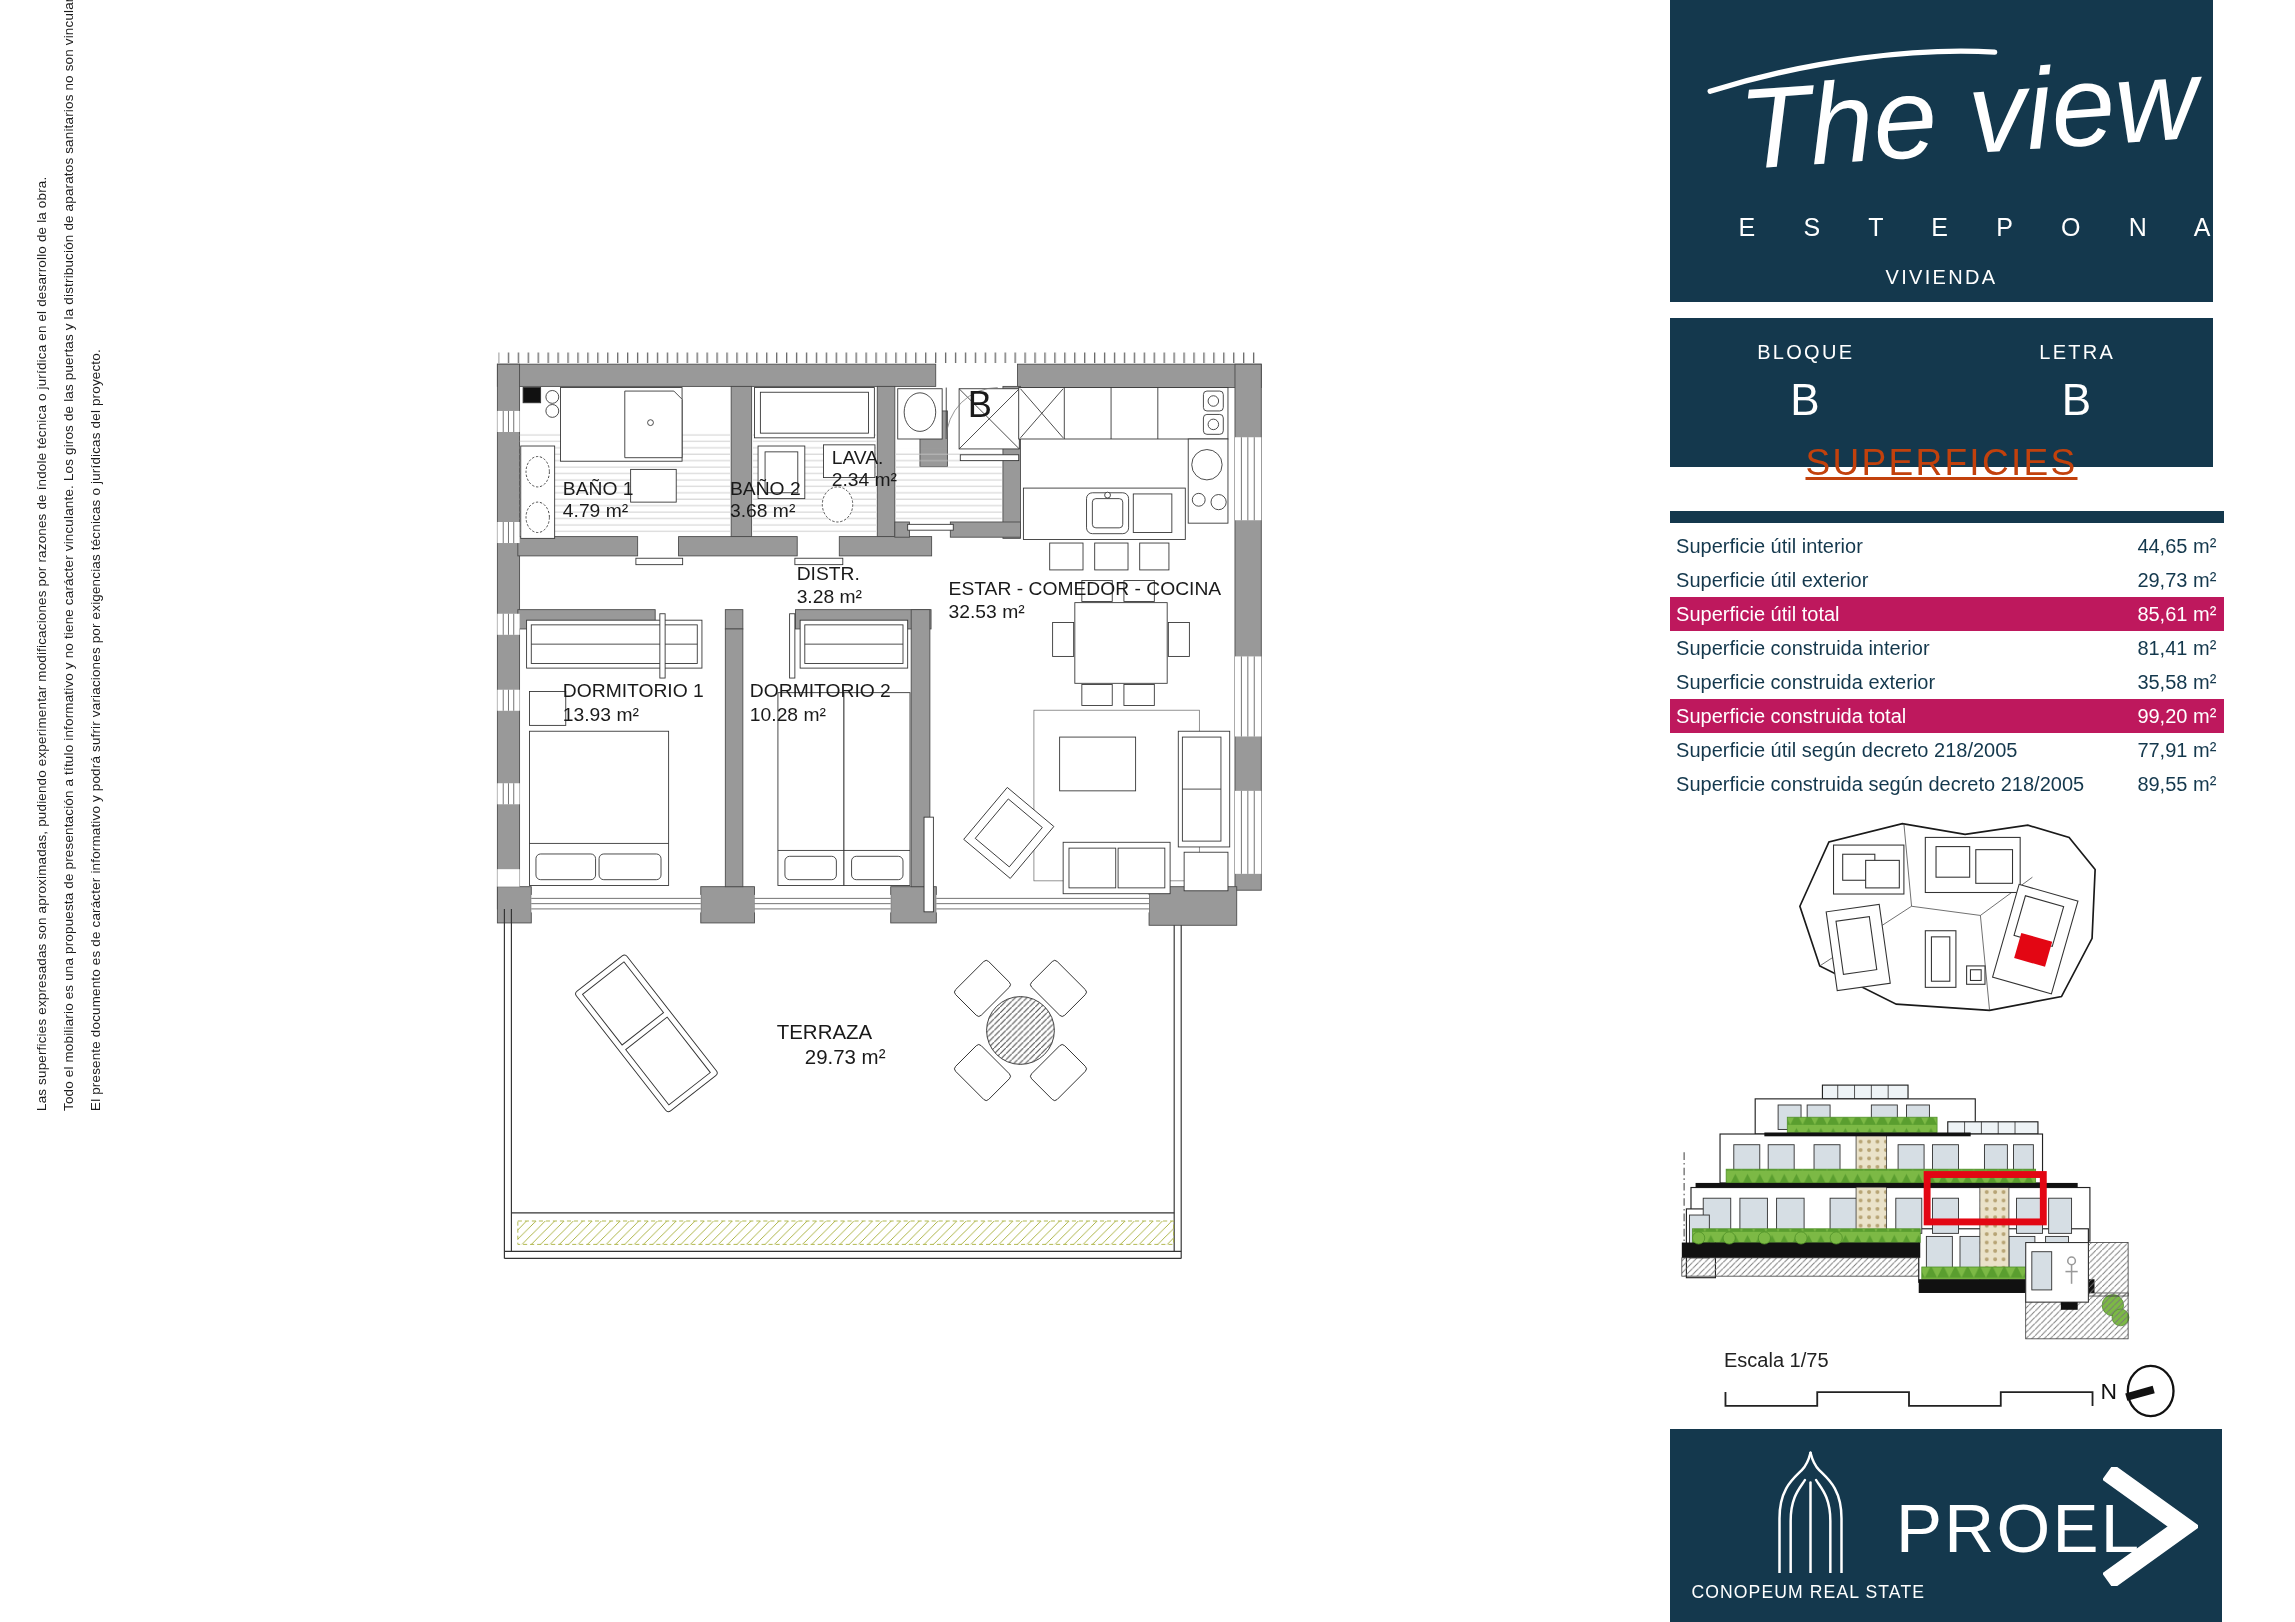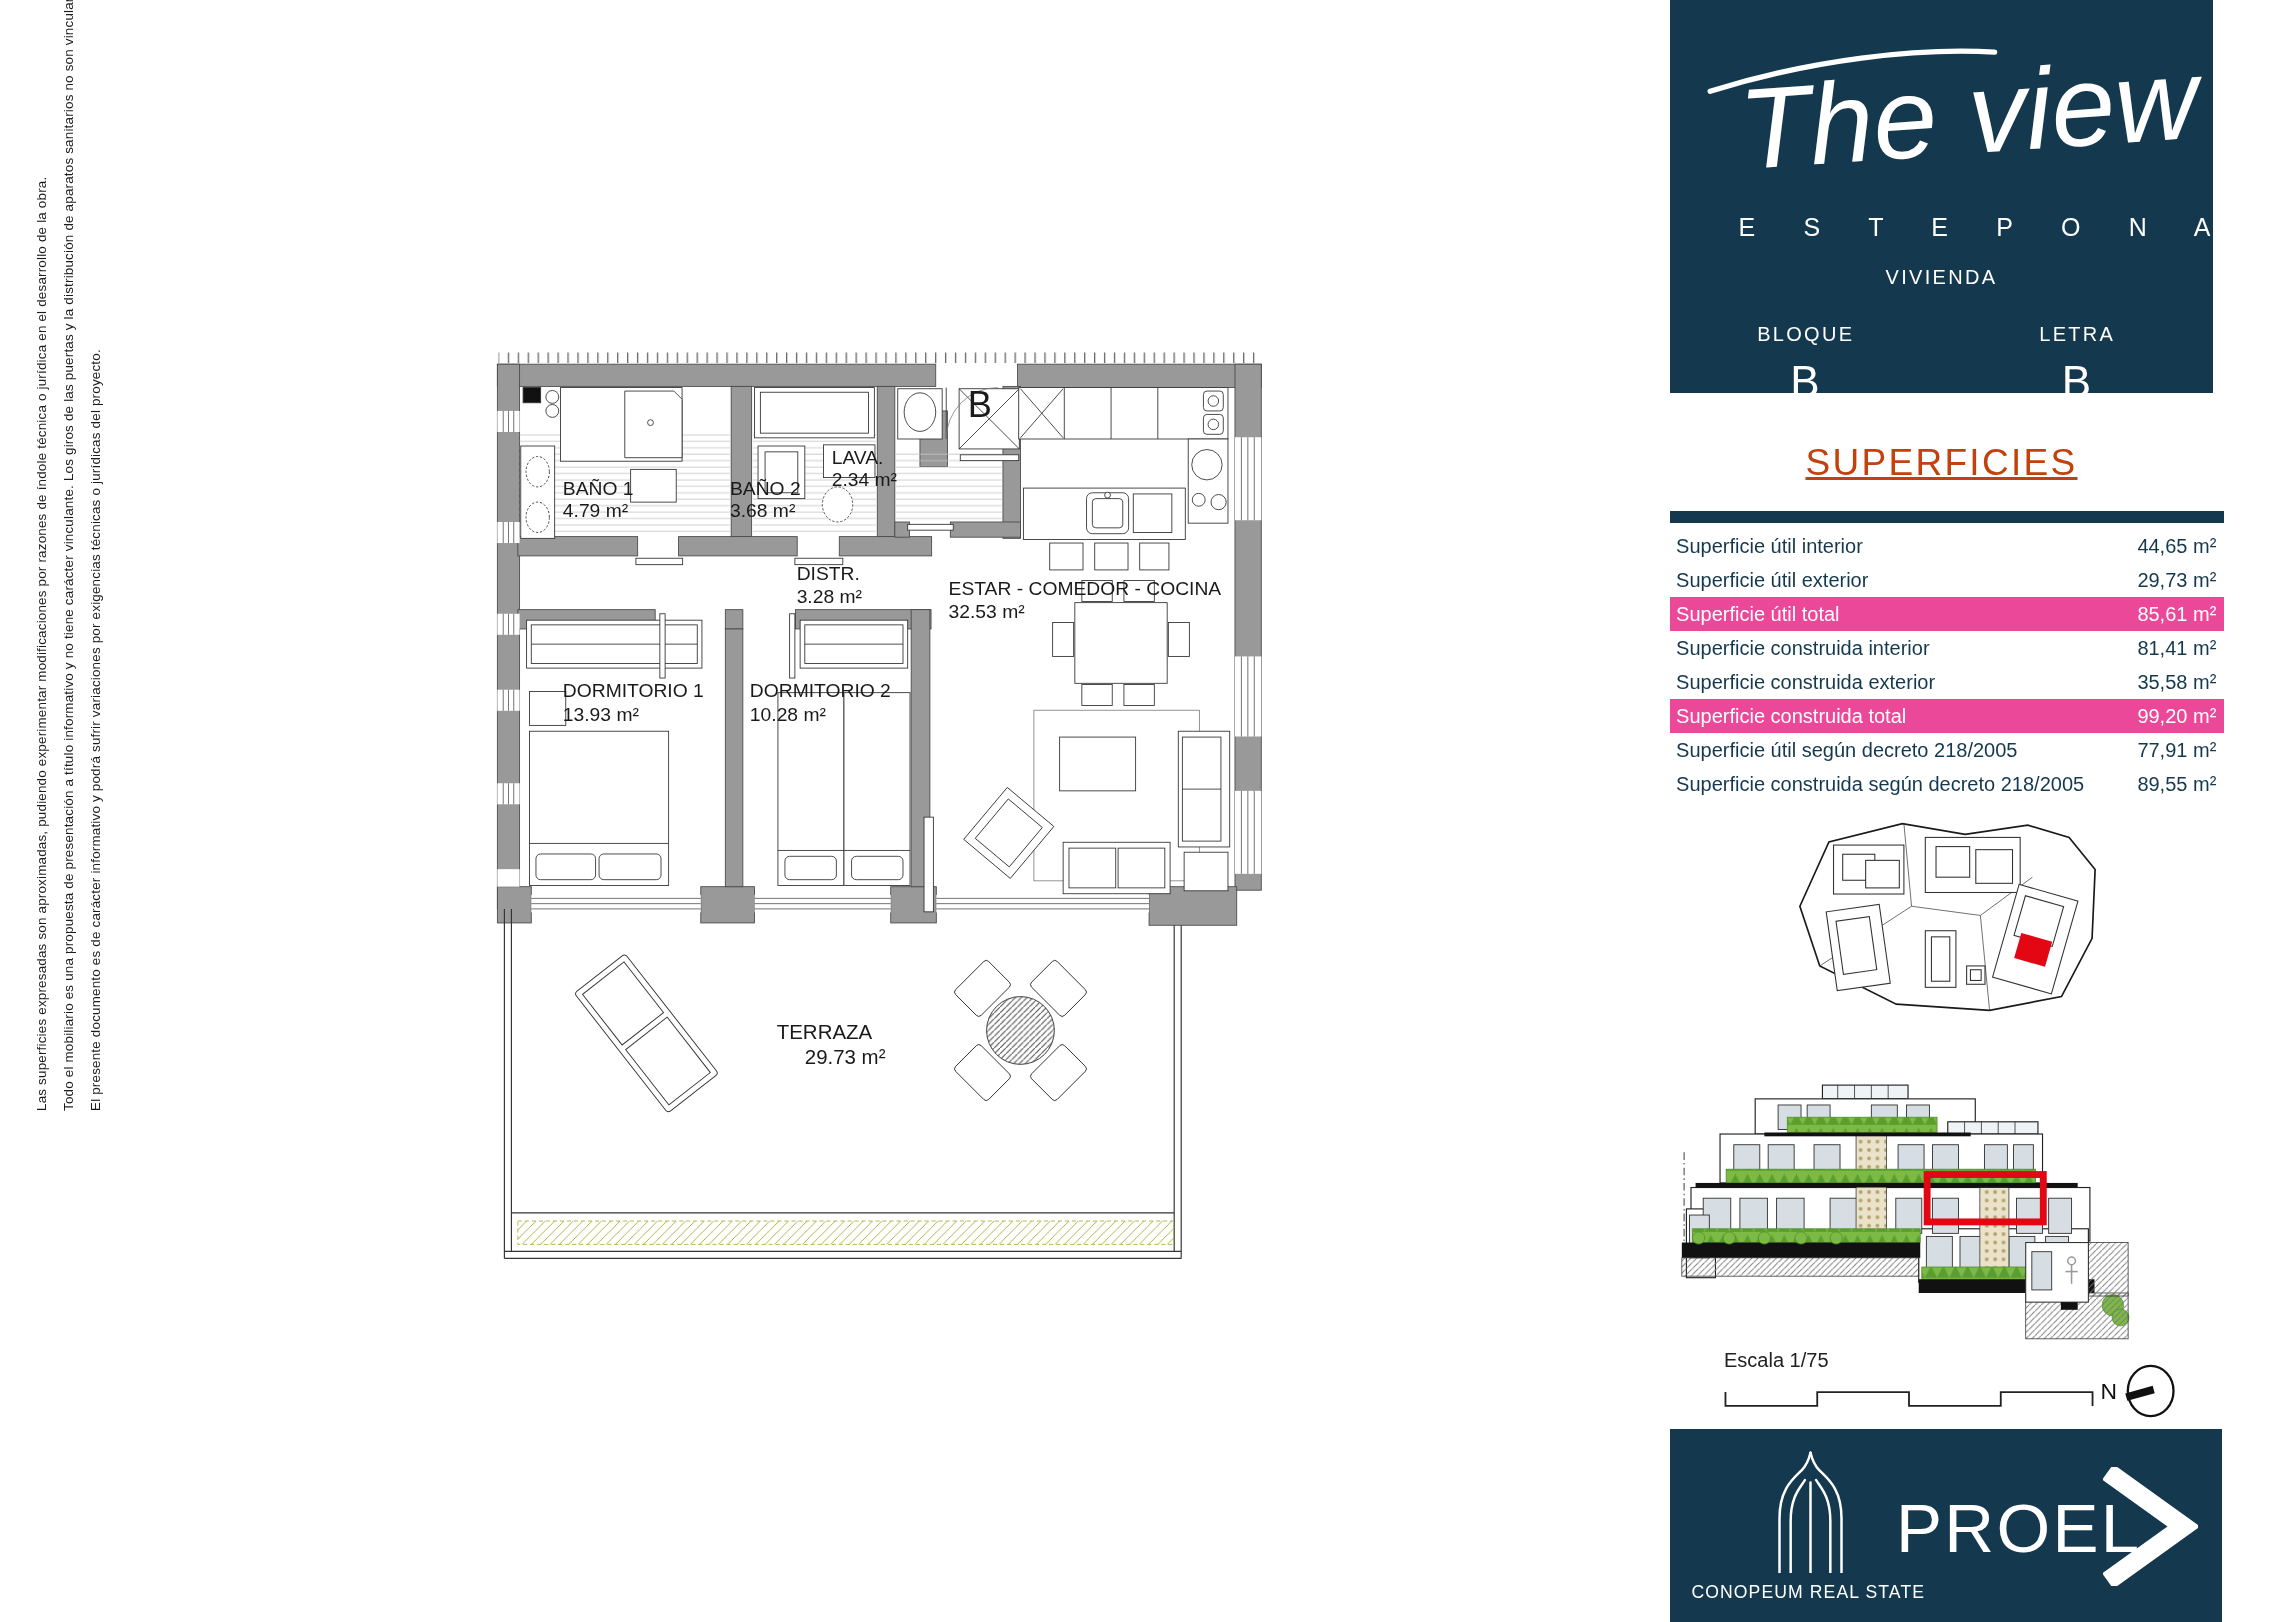--- a/index.html
+++ b/index.html
@@ -10,33 +10,33 @@
   .disclaimer{position:absolute;left:27.5px;top:1111px;width:1071px;
     transform:rotate(-90deg);transform-origin:0 0;
     font-size:13.4px;line-height:27px;color:#1c1c1c;letter-spacing:0.2px;white-space:nowrap;}
   
   .navy{background:#14384d;}
   .hdr{left:1670px;top:0;width:543px;height:302px;color:#fff;text-align:center;}
   .hdr .script-wrap{position:absolute;left:0;top:13.8px;width:543px;height:191px;}
   .hdr .estepona{position:absolute;left:0;top:213px;width:609px;font-size:25px;
      letter-spacing:20.7px;text-indent:20.7px;color:#fff;}
   .hdr .vivienda{position:absolute;left:0;top:266px;width:543px;font-size:20px;letter-spacing:2.3px;color:#fff;}
-  .unitband{left:1670px;top:300px;width:543px;height:93px;color:#fff;display:flex;}
+  .unitband{left:1670px;top:318px;width:543px;height:149px;color:#fff;display:flex;}
   .unitband .col{flex:1;text-align:center;padding-top:23px;}
   .unitband .col.mid{flex:1.9;}
   .unitband .ulabel{font-size:20px;letter-spacing:2.3px;}
   .unitband .uvalue{font-size:44px;margin-top:10.7px;letter-spacing:1.5px;}
   .sup-title{left:1670px;top:442px;width:543px;text-align:center;color:#c2410c;
      font-size:37px;letter-spacing:2.3px;text-decoration:underline;}
   .sup-bar{left:1670px;top:511px;width:554px;height:12.2px;}
   .table{left:1670px;top:529px;width:554px;}
   .t-row{display:flex;align-items:center;height:34px;color:#14384d;font-size:20px;}
   .t-row .t-label{flex:1;padding-left:6.1px;white-space:nowrap;}
   .t-row .t-value{padding-right:7.7px;white-space:nowrap;}
-  .t-row.hl{background:#ec4899;color:#fff;}
+  .t-row.hl{background:#be185d;color:#fff;}
   .escala{left:1724px;top:1349px;font-size:20px;color:#222;}
   
   .footer{left:1670px;top:1429px;width:552px;height:194px;color:#fff;}
   .footer .company{position:absolute;left:21.4px;top:153px;font-size:17.6px;letter-spacing:1.1px;}
   .footer .brand{position:absolute;left:226px;top:60px;font-size:69px;font-weight:normal;letter-spacing:2.3px;}
   svg text{font-family:"Liberation Sans",sans-serif;}
 </style>
 </head>
 <body>
 

